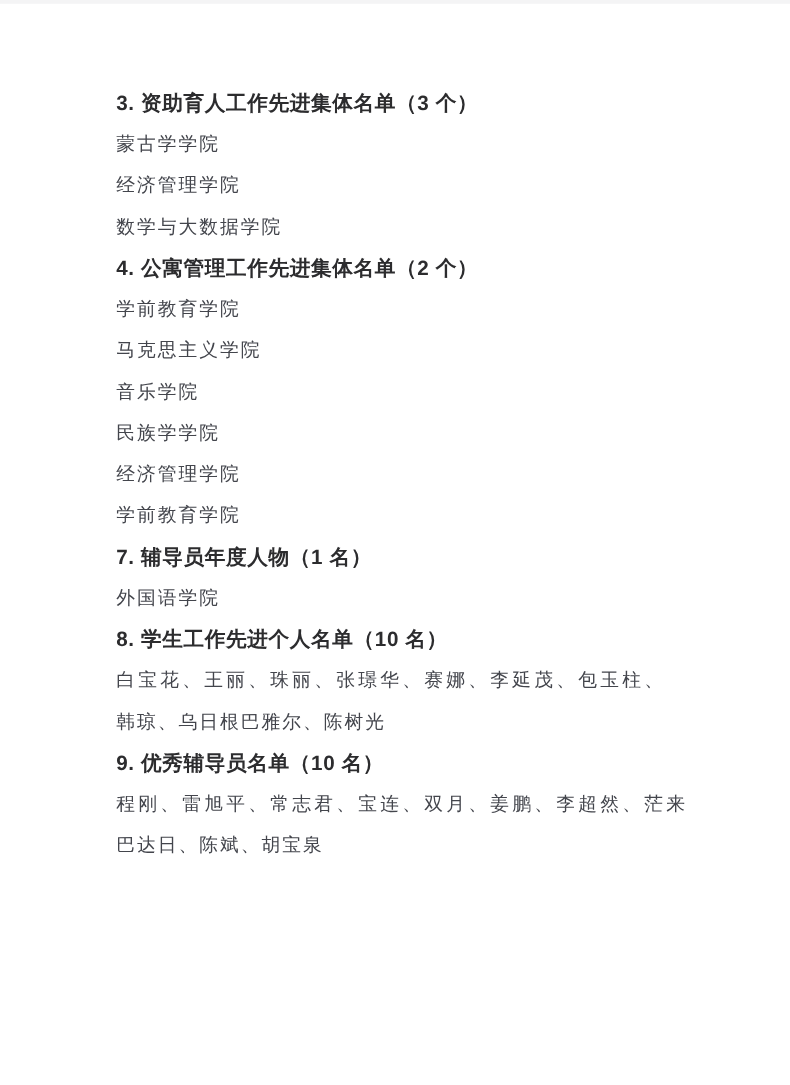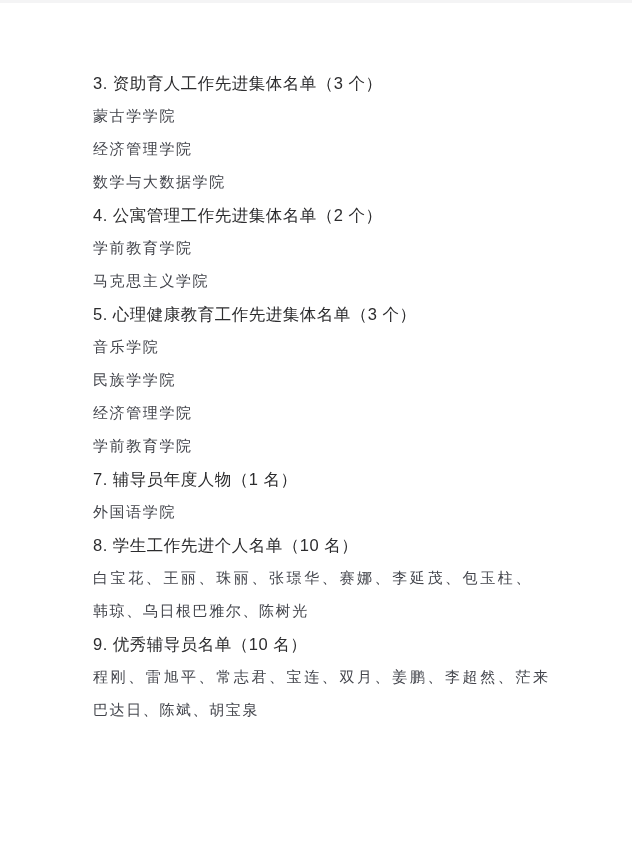--- a/index.html
+++ b/index.html
@@ -28,21 +28,21 @@
     top:67px;left:93px;right:86px;
   }
   .line{
     height:33px;
     line-height:33px;
     white-space:nowrap;
     overflow:visible;
   }
   .heading{
     font-family:"Liberation Sans","DejaVu Sans",sans-serif;
-    font-weight:400;
+    font-weight:700;
     font-size:16.5px;
     color:var(--heading-color);
     letter-spacing:0.5px;
   }
   .body, .body-wide{
     font-family:"Liberation Serif","DejaVu Serif",serif;
     font-size:15px;
     color:var(--body-color);
   }
   .body{letter-spacing:1.6px;}
@@ -54,21 +54,20 @@
 <div class="page">
   <div class="top-edge"></div>
   <div class="doc-content">
       <div class="line heading">3. 资助育人工作先进集体名单（3 个）</div>
       <div class="line body">蒙古学学院</div>
       <div class="line body">经济管理学院</div>
       <div class="line body">数学与大数据学院</div>
       <div class="line heading">4. 公寓管理工作先进集体名单（2 个）</div>
       <div class="line body">学前教育学院</div>
       <div class="line body">马克思主义学院</div>
-      <div class="line heading">5. 心理健康教育工作先进集体名单（3 个）</div>
       <div class="line body">音乐学院</div>
       <div class="line body">民族学学院</div>
       <div class="line body">经济管理学院</div>
       <div class="line body">学前教育学院</div>
       <div class="line heading">7. 辅导员年度人物（1 名）</div>
       <div class="line body">外国语学院</div>
       <div class="line heading">8. 学生工作先进个人名单（10 名）</div>
       <div class="line body-wide">白宝花、王丽、珠丽、张璟华、赛娜、李延茂、包玉柱、</div>
       <div class="line body">韩琼、乌日根巴雅尔、陈树光</div>
       <div class="line heading">9. 优秀辅导员名单（10 名）</div>

